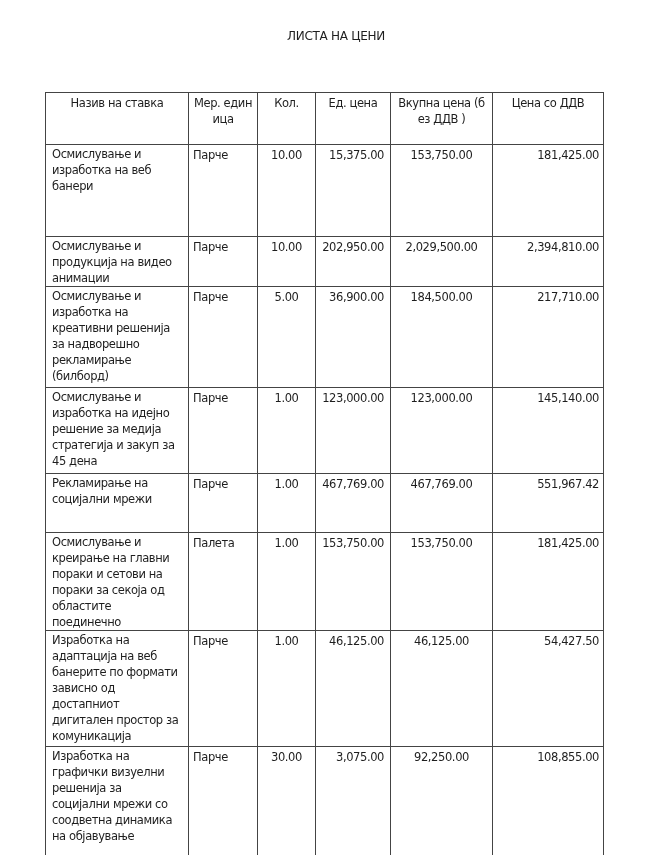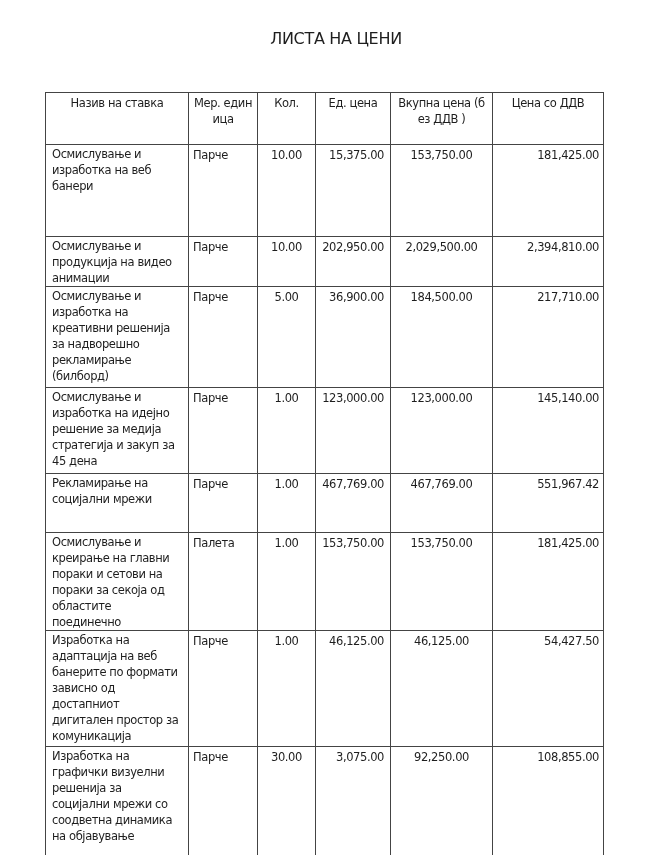--- a/index.html
+++ b/index.html
@@ -4,21 +4,21 @@
   <style>
     html, body { margin: 0; padding: 0; }
     body {
       width: 672px; height: 855px; background: #ffffff; overflow: hidden;
       position: relative;
       font-family: "DejaVu Sans", sans-serif;
       color: #1e1e1e;
     }
     .title {
       position: absolute; top: 29px; left: 0; width: 672px;
-      text-align: center; font-size: 16px; letter-spacing: -0.3px;
+      text-align: center; font-size: 12px; letter-spacing: -0.3px;
     }
     table {
       position: absolute; top: 92px; left: 45px;
       border-collapse: collapse; table-layout: fixed;
       width: 558px;
       font-size: 11.5px; line-height: 16px; letter-spacing: -0.4px;
     }
     td, th {
       border: 1px solid #444;
       vertical-align: top;

